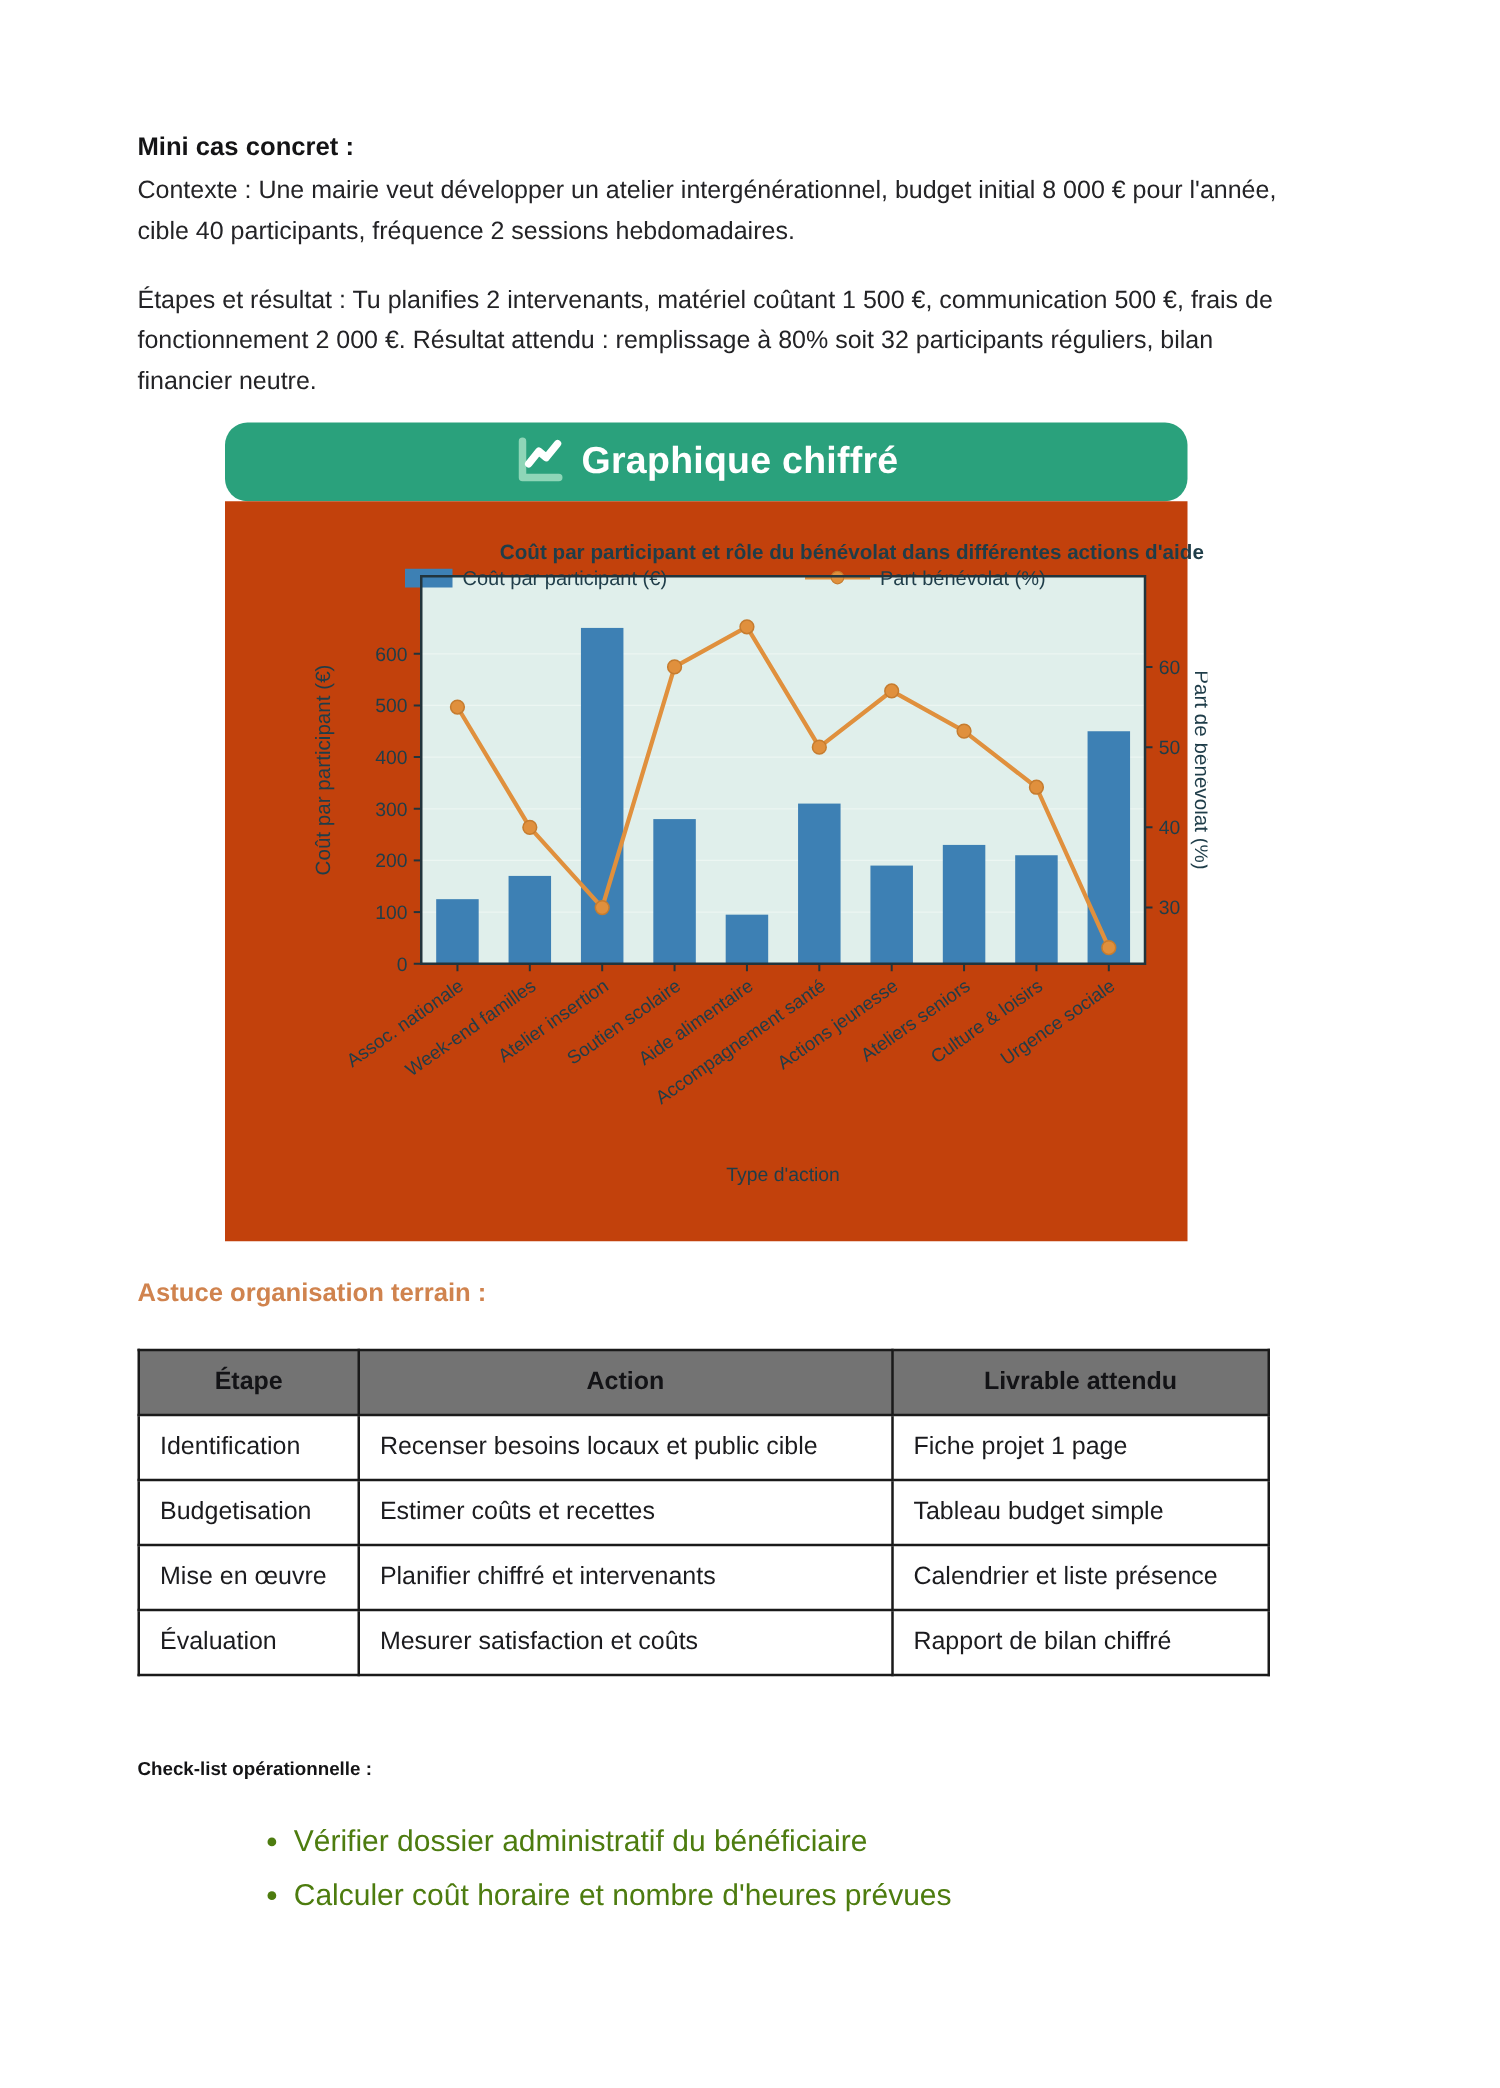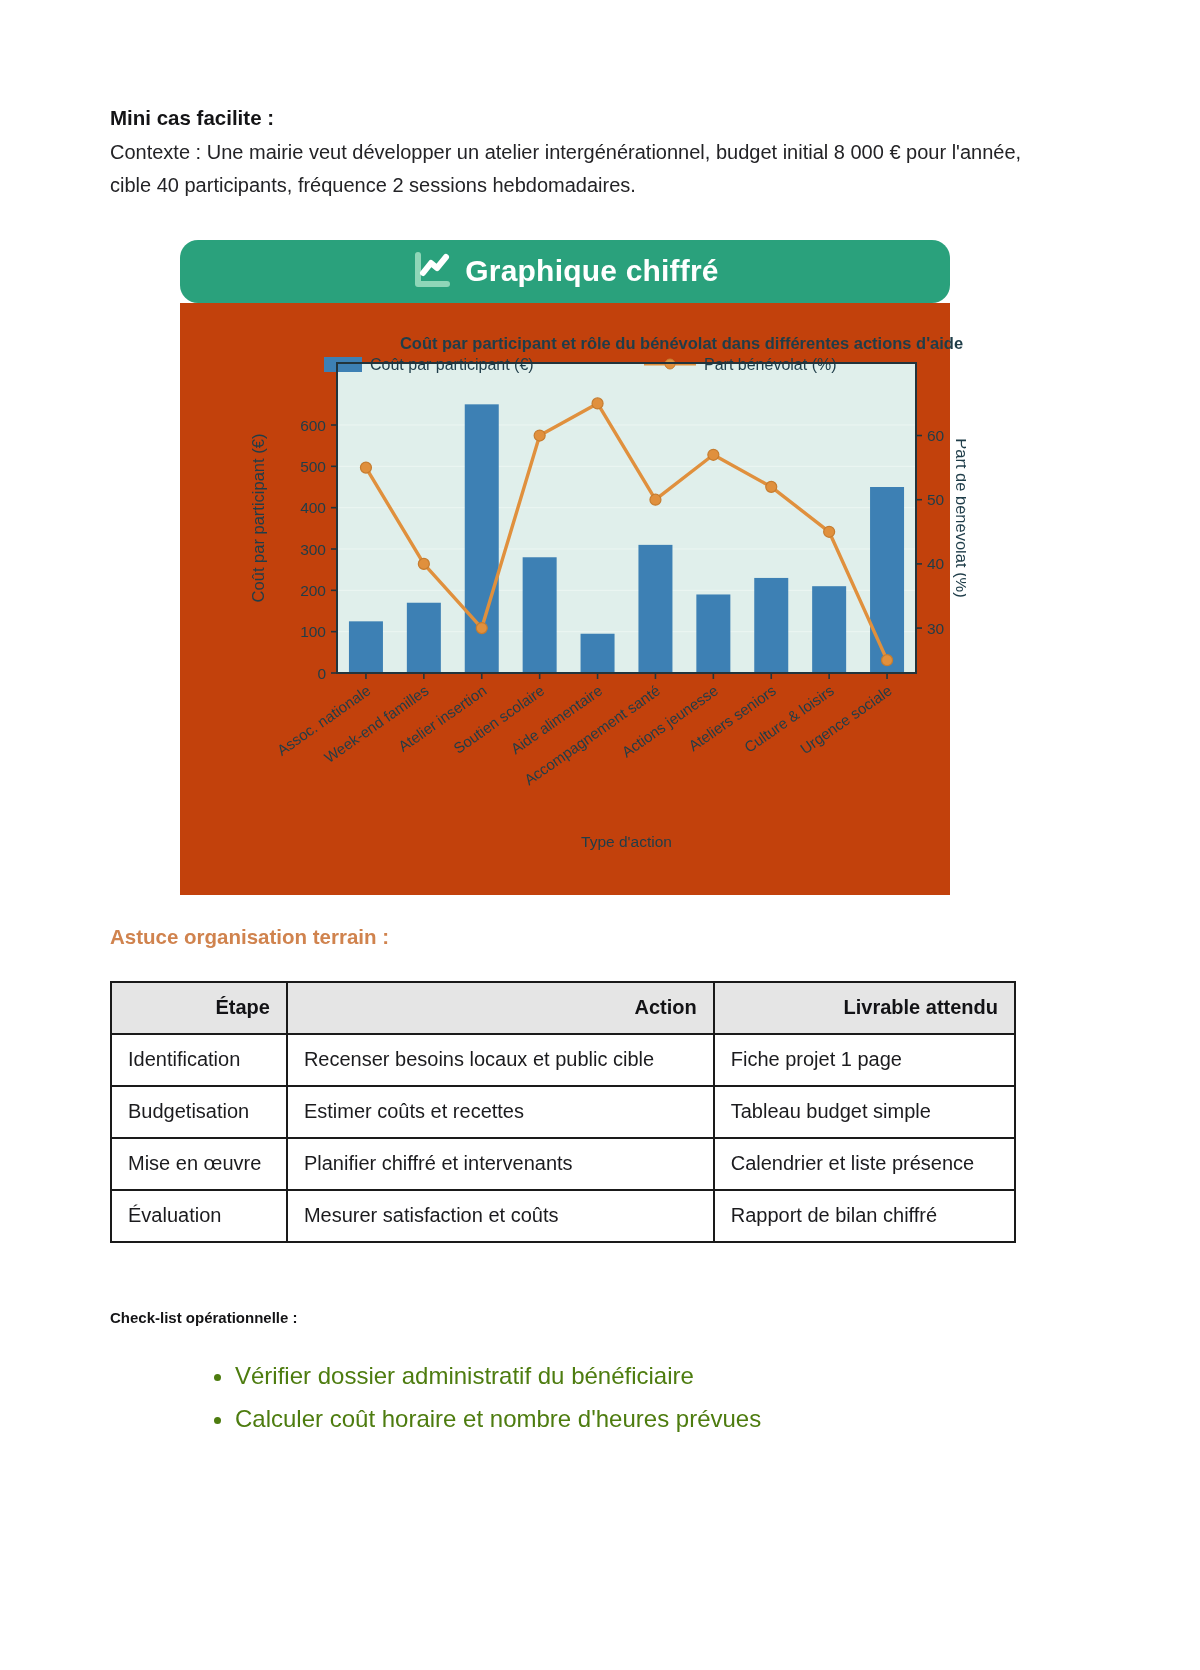--- a/index.html
+++ b/index.html
@@ -38,23 +38,23 @@
     font-size:20px;
     color:#1b1b1e;
   }
   .etape-table th,.etape-table td{
     border:2px solid #1a1a1a;
     padding:13px 16px;
     text-align:left;
     height:24px;
   }
   .etape-table th{
-    background:#e5e5e5;
+    background:#737373;
     font-weight:700;
-    text-align:right;
+    text-align:center;
     color:#131316;
     margin-top:14px;
   }
   .etape-table col.c1{width:176px;}
   .etape-table col.c2{width:428px;}
   .etape-table col.c3{width:302px;}
 
   
   .checklist-heading{font-size:15px;font-weight:700;color:#141416;margin:66px 0 0 0;}
   .checklist{margin:28px 0 0 0;padding:0 0 0 125px;}
@@ -63,23 +63,24 @@
     list-style:disc;margin:0;
   }
 </style>
 </head>
 <body>
 
 <div class="page">
   <div class="content">
 
     <div>
-      <p class="h-bold">Mini cas facilite :</p>
+      <p class="h-bold">Mini cas concret :</p>
       <p class="para">Contexte : Une mairie veut développer un atelier intergénérationnel, budget initial 8 000 € pour l'année, cible 40 participants, fréquence 2 sessions hebdomadaires.</p>
       <div class="gap-sm"></div>
+      <p class="para">Étapes et résultat : Tu planifies 2 intervenants, matériel coûtant 1 500 €, communication 500 €, frais de fonctionnement 2 000 €. Résultat attendu : remplissage à 80% soit 32 participants réguliers, bilan financier neutre.</p>
     </div>
 
     <div class="chart-card">
       <div class="chart-band">
         <span style="display:inline-flex;">
           <svg width="40" height="40" viewBox="0 0 40 40">
             <path d="M7 4 L7 33 L36 33" fill="none" stroke="#8fd6b8" stroke-width="6" stroke-linecap="round" stroke-linejoin="round"></path>
             <path d="M12 22 L20 12 L26 17 L35 6" fill="none" stroke="#ffffff" stroke-width="6" stroke-linecap="round" stroke-linejoin="round"></path>
           </svg>
         </span>

